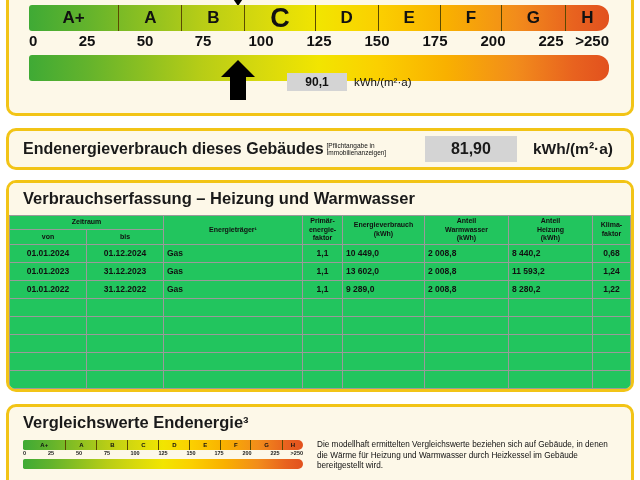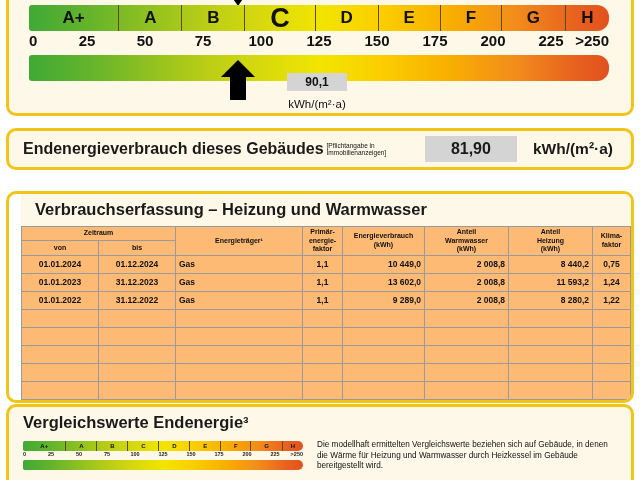--- a/index.html
+++ b/index.html
@@ -117,21 +117,20 @@
   }
   .primary-caption {
     font-size: 11.5px;
     margin-bottom: 3px;
     white-space: nowrap;
   }
   .primary-value-row {
     display: flex;
     align-items: center;
     gap: 7px;
-    flex-direction: column;
   }
   .value-chip {
     background: #d4d4d4;
     padding: 2px 9px;
     font-size: 12px;
     font-weight: bold;
     min-width: 42px;
     text-align: center;
   }
   .unit-text { font-size: 11.5px; }
@@ -170,38 +169,37 @@
     font-size: 15.5px;
     font-weight: bold;
     margin-left: 16px;
     margin-right: 4px;
     white-space: nowrap;
   }
 
   
   #panel-table {
     left: 6px;
-    top: 191px;
+    top: 180px;
     width: 628px;
     height: 212px;
     background: #ffffff;
     overflow: hidden;
-    padding-left: 12px;
   }
   .table-header-band {
     background: #FDF8E8;
     padding: 6px 14px 7px 14px;
     font-size: 16.5px;
     font-weight: bold;
   }
   table.ve {
     width: 100%;
     border-collapse: collapse;
     table-layout: fixed;
-    background: #fdba74;
+    background: #22c55e;
   }
   table.ve th, table.ve td {
     border: 1px solid #9a9a9a;
     font-size: 7px;
     padding: 1px 3px;
     box-sizing: border-box;
   }
   table.ve th {
     font-weight: bold;
     text-align: center;
@@ -209,42 +207,41 @@
     line-height: 8.5px;
     color: #111;
   }
   table.ve td {
     height: 18px;
     font-size: 8.5px;
     font-weight: bold;
     color: #111;
   }
   td.c { text-align: center; }
-  td.r { text-align: right; padding-right: 8px; margin-left: 28px; }
+  td.r { text-align: left; padding-right: 8px; margin-left: 28px; }
   td.l { text-align: left; padding-left: 6px; }
   th.sub { border-top: none; }
   .zeitraum-top { border-bottom: none !important; }
 
   
   #panel-compare {
     left: 6px;
     top: 404px;
     width: 628px;
     height: 110px;
   }
   .cmp-title {
     font-size: 16.5px;
     font-weight: bold;
     padding: 6px 14px 2px 14px;
   }
   .cmp-body {
     display: flex;
     padding: 6px 14px 0 14px;
     gap: 14px;
-    align-items: center;
   }
   .mini-scale { width: 290px; }
   .mini-grade-bar {
     position: relative;
     height: 10px;
     display: flex;
     border-radius: 2px 6px 6px 2px;
     background: linear-gradient(to right,
        #3faa35 0%, #63b32c 10%, #8dc021 20%, #b8cd16 30%,
        #d7d90d 40%, #f2e500 50%, #fbd000 60%, #f9b000 72%,
@@ -394,21 +391,21 @@
     </thead>
     <tbody id="table-body">
         <tr>
           <td class="c">01.01.2024</td>
           <td class="c">01.12.2024</td>
           <td class="l">Gas</td>
           <td class="c">1,1</td>
           <td class="r">10 449,0</td>
           <td class="r">2 008,8</td>
           <td class="r">8 440,2</td>
-          <td class="c">0,75</td>
+          <td class="c">0,68</td>
         </tr>
         <tr>
           <td class="c">01.01.2023</td>
           <td class="c">31.12.2023</td>
           <td class="l">Gas</td>
           <td class="c">1,1</td>
           <td class="r">13 602,0</td>
           <td class="r">2 008,8</td>
           <td class="r">11 593,2</td>
           <td class="c">1,24</td>

